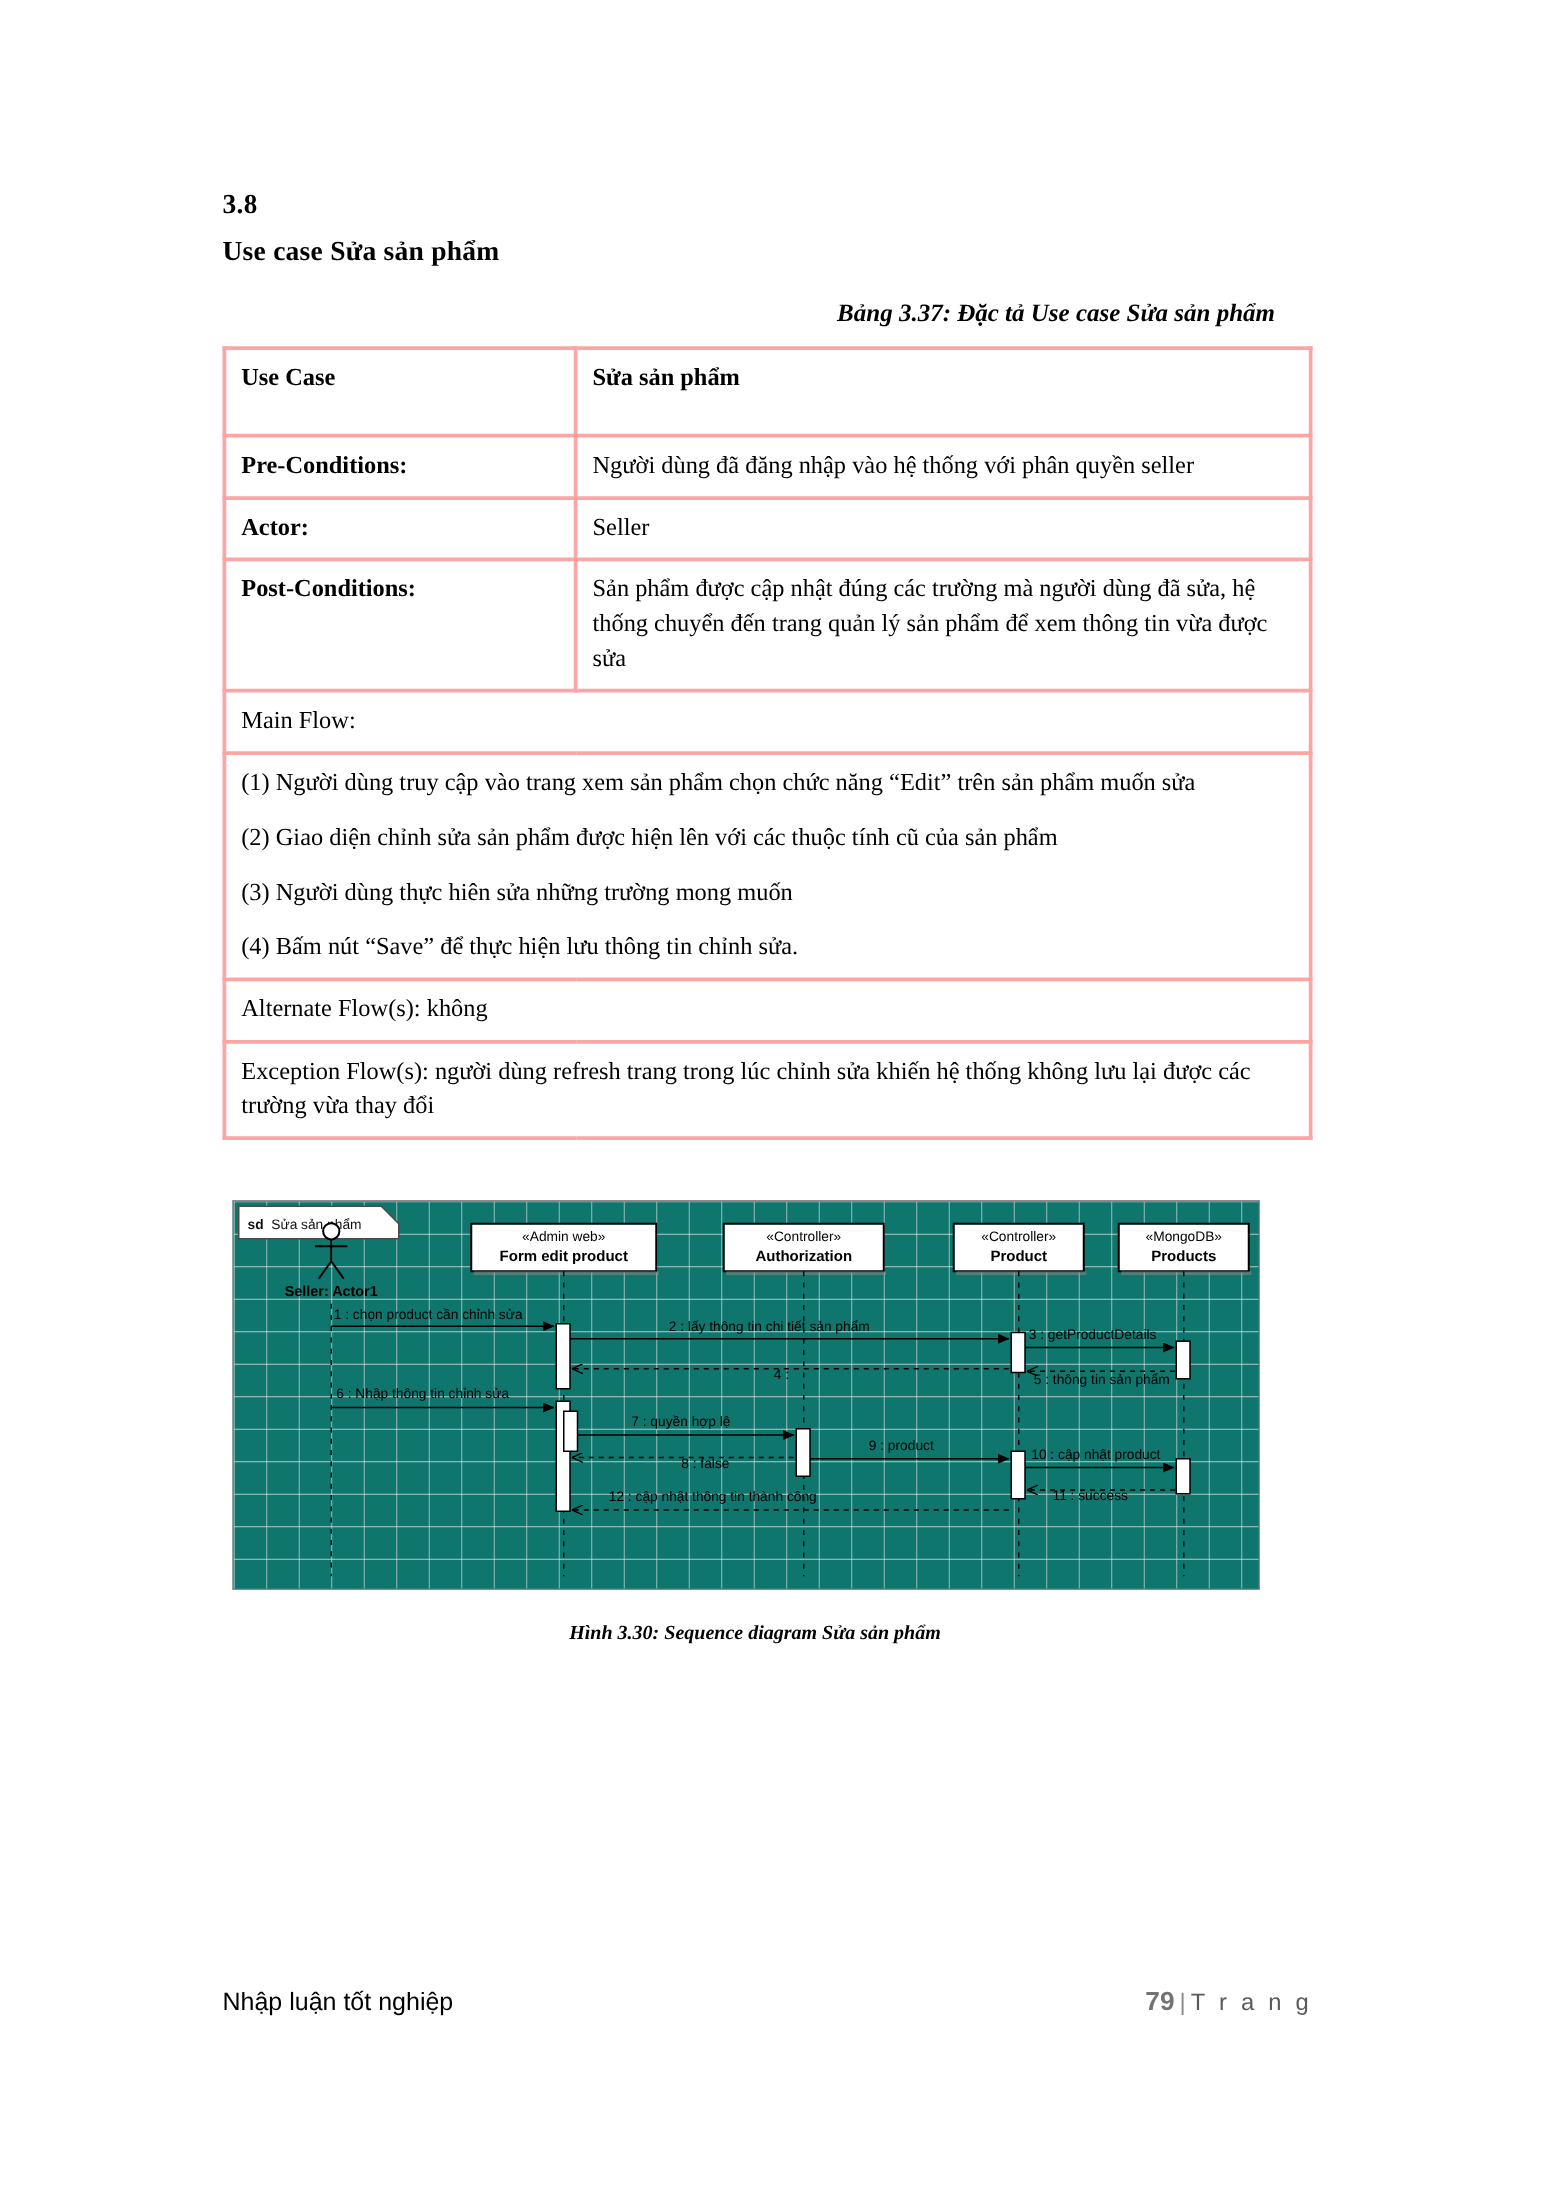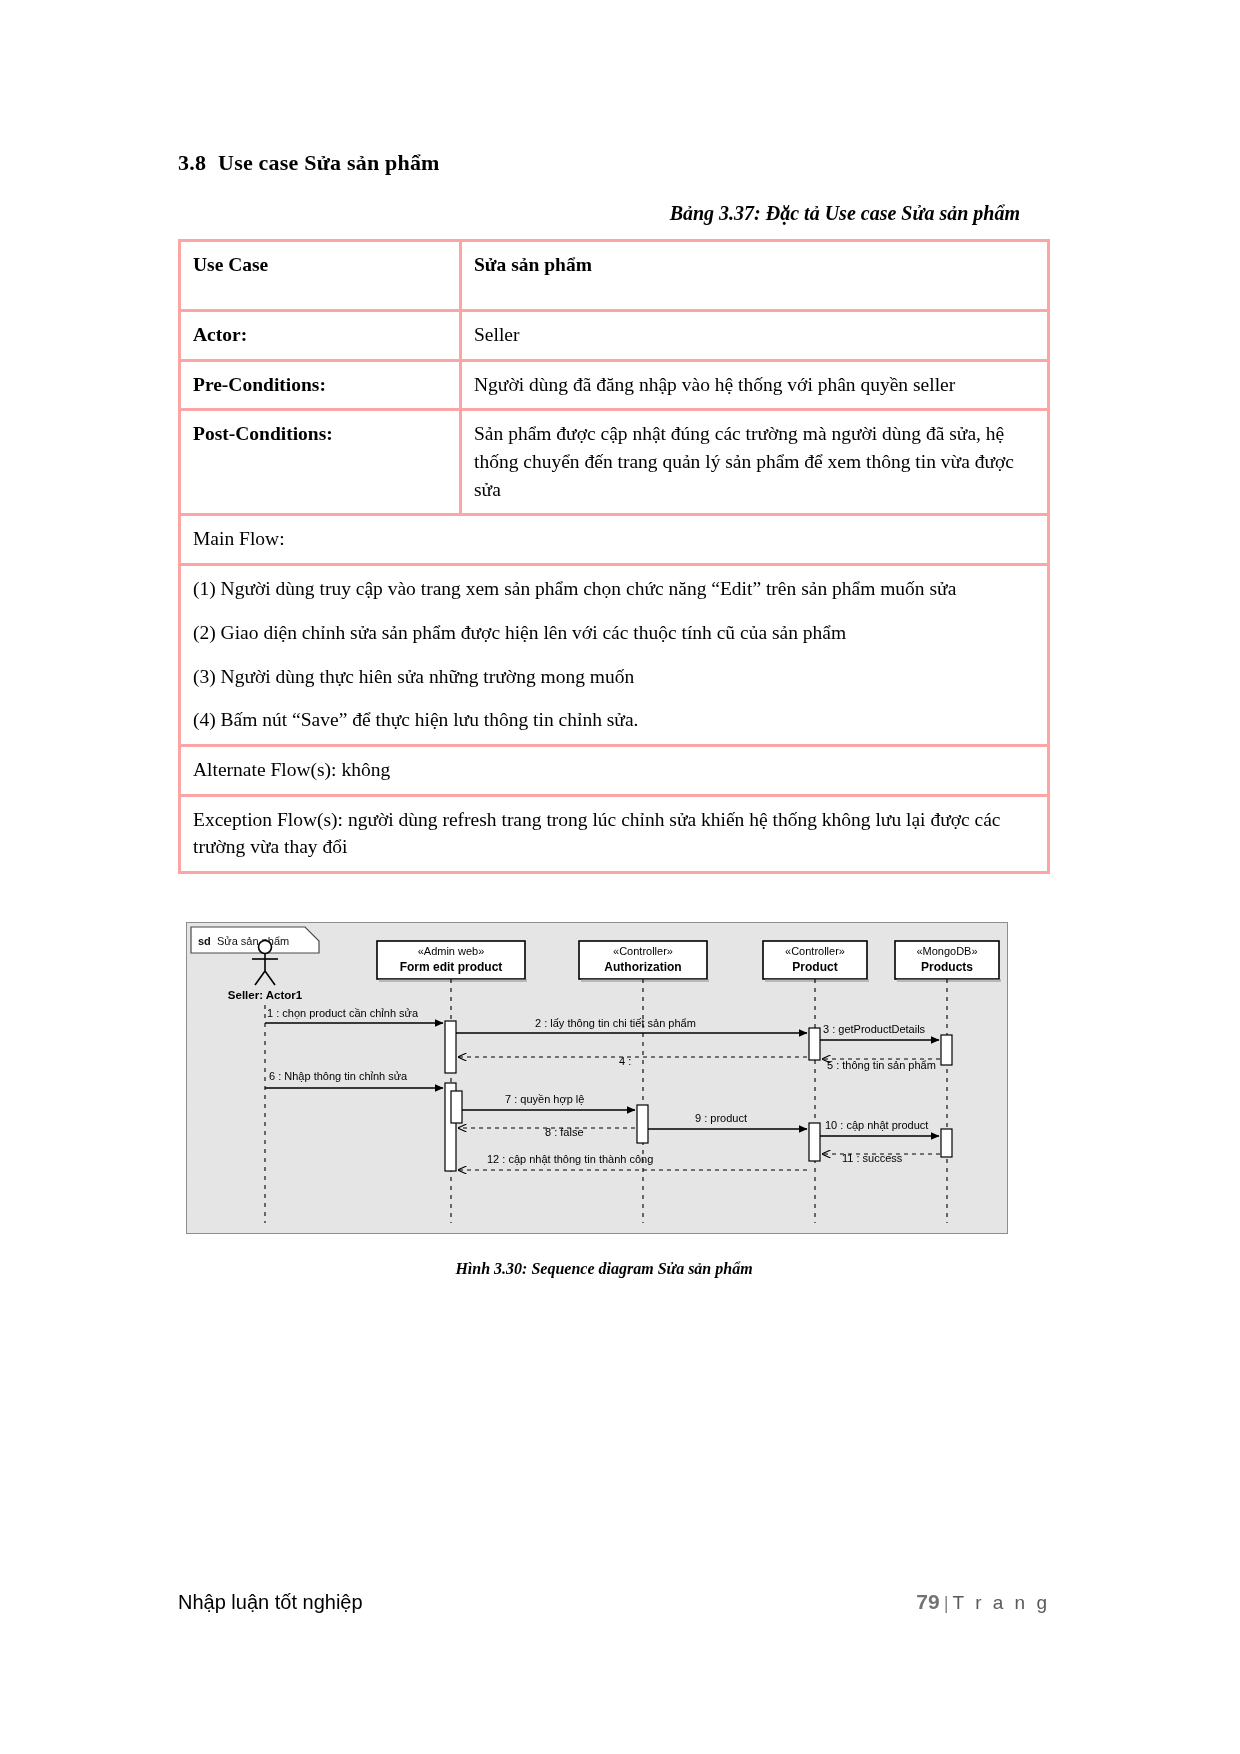--- a/index.html
+++ b/index.html
@@ -29,20 +29,21 @@
   }
 
   
   .section-heading {
     font-size: 22px;
     font-weight: bold;
     letter-spacing: 0.2px;
     margin: 0 0 0 0;
     display: flex;
     gap: 12px;
+    flex-direction: column;
   }
   .section-heading .num { white-space: nowrap; }
 
   .table-caption {
     font-size: 20px;
     font-style: italic;
     font-weight: bold;
     text-align: right;
     margin: 26px 0 14px 0;
     padding-right: 30px;
@@ -79,21 +80,21 @@
   .tall { height: 48px; }
 
   
   .diagram-wrap {
     margin-top: 48px;
     position: relative;
     left: 8px;
     width: 820px;
     height: 310px;
     border: 1px solid #8d8d8d;
-    background: #e5e5e5;
+    background: #0f766e;
     overflow: hidden;
   }
   .diagram-wrap svg { display: block; }
 
   
   .fig-caption {
     margin-top: 26px;
     text-align: center;
     font-size: 16px;
     font-style: italic;
@@ -132,26 +133,26 @@
 
     <div class="table-caption">Bảng 3.37: Đặc tả Use case Sửa sản phẩm</div>
 
     <table class="uc">
       <tbody>
         <tr>
           <td class="label">Use Case</td>
           <td class="value usecase-title tall">Sửa sản phẩm</td>
         </tr>
         <tr>
+          <td class="label">Pre-Conditions:</td>
+          <td class="value">Người dùng đã đăng nhập vào hệ thống với phân quyền seller</td>
+        </tr>
+        <tr>
           <td class="label">Actor:</td>
           <td class="value">Seller</td>
-        </tr>
-        <tr>
-          <td class="label">Pre-Conditions:</td>
-          <td class="value">Người dùng đã đăng nhập vào hệ thống với phân quyền seller</td>
         </tr>
         <tr>
           <td class="label">Post-Conditions:</td>
           <td class="value">Sản phẩm được cập nhật đúng các trường mà người dùng đã sửa, hệ thống chuyển đến trang quản lý sản phẩm để xem thông tin vừa được sửa</td>
         </tr>
 
         <tr>
           <td class="full" colspan="2">
             <span class="flow-head">Main Flow:</span>
           </td>

